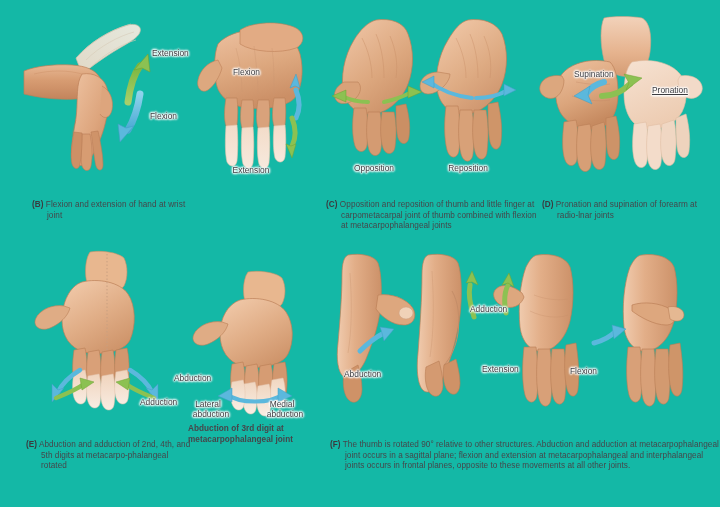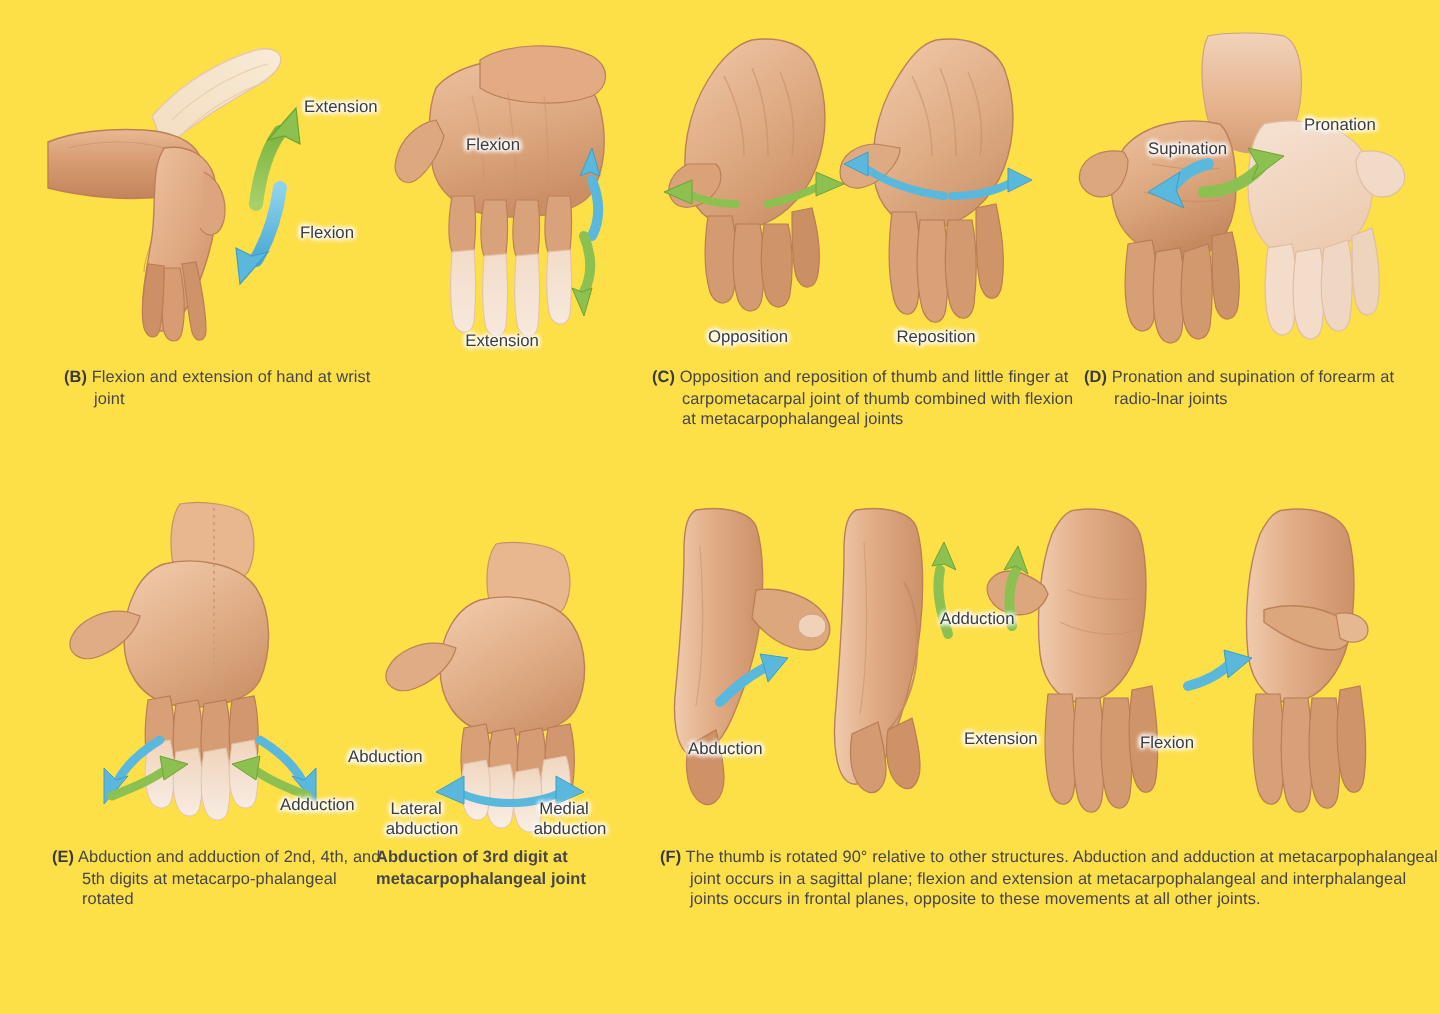--- a/index.html
+++ b/index.html
@@ -11,40 +11,41 @@
     width: 720px;
     height: 507px;
     position: relative;
     overflow: hidden;
     font-family: "Liberation Sans", sans-serif;
     color: #3f3f42;
   }
   .figure-root {
     position: absolute;
     inset: 0;
-    background: #fde047;
+    background: #14b8a6;
   }
   .panel { position: absolute; }
 
   
   .caption {
     position: absolute;
     font-size: 8.2px;
     line-height: 10.6px;
     color: #46464a;
     letter-spacing: .05px;
   }
   .caption .lbl {
     font-weight: bold;
     color: #3a3a3e;
   }
   .caption .txt { display: inline; }
   .cap-indent {
     padding-left: 15px;
     text-indent: -15px;
+    margin-top: 16px;
   }
 
   
   .alabel {
     position: absolute;
     font-size: 8.4px;
     line-height: 9.6px;
     color: #3c3c40;
     white-space: nowrap;
     text-shadow:
@@ -292,21 +293,21 @@
         <path d="M58,64 C50,66 44,70 40,76" fill="none" stroke="#5bb8dd" stroke-width="6" stroke-linecap="round"></path>
         <path d="M44,68 L28,78 L46,86 L42,77 Z" fill="#5bb8dd" stroke="#3f9ec4" stroke-width="0.5"></path>
       </g>
       <g>
         <path d="M56,78 C66,78 76,74 84,66" fill="none" stroke="#8cc152" stroke-width="6" stroke-linecap="round"></path>
         <path d="M80,72 L96,60 L78,56 L83,65 Z" fill="#8cc152" stroke="#6fa232" stroke-width="0.5"></path>
       </g>
     </svg>
 
     <div class="alabel" style="left:16px; top:52px;padding-left:12px;">Supination</div>
-    <div class="alabel" style="left:106px; top:40px;">Pronation</div>
+    <div class="alabel" style="left:106px; top:68px;text-decoration:underline;">Pronation</div>
   </div>
 
   <div class="caption cap-indent" style="left:32px; top:184px; width:150px;">
     <span class="lbl">(B)</span>
     <span class="txt">Flexion and extension of hand at wrist joint</span>
   </div>
 
 
   <div class="caption cap-indent" style="left:542px; top:184px; width:160px;">
     <span class="lbl">(D)</span>

